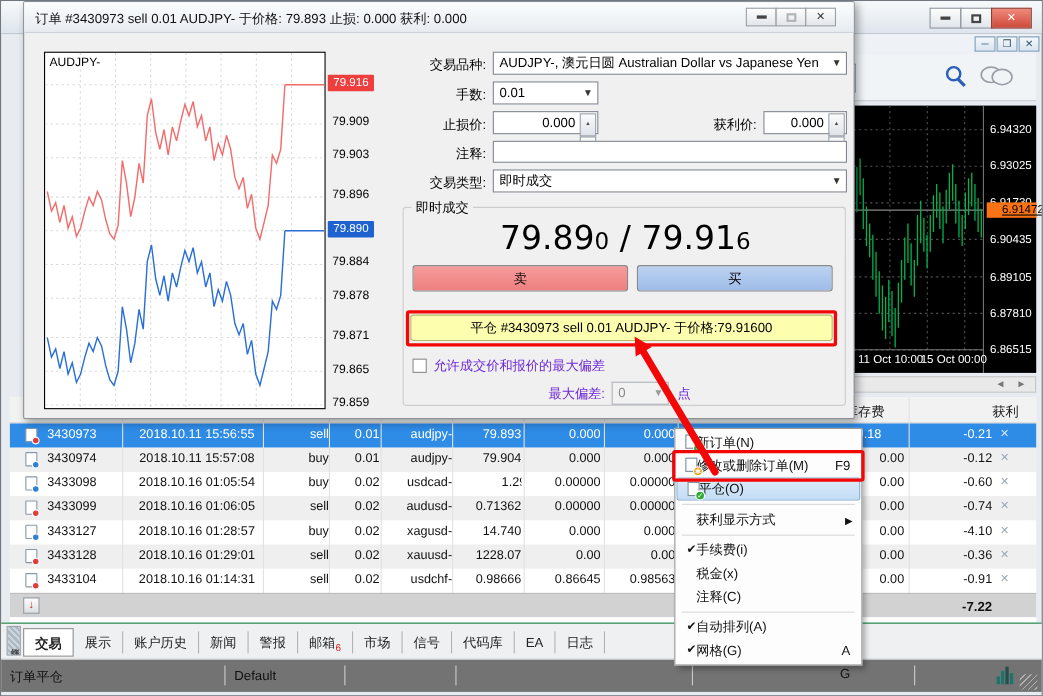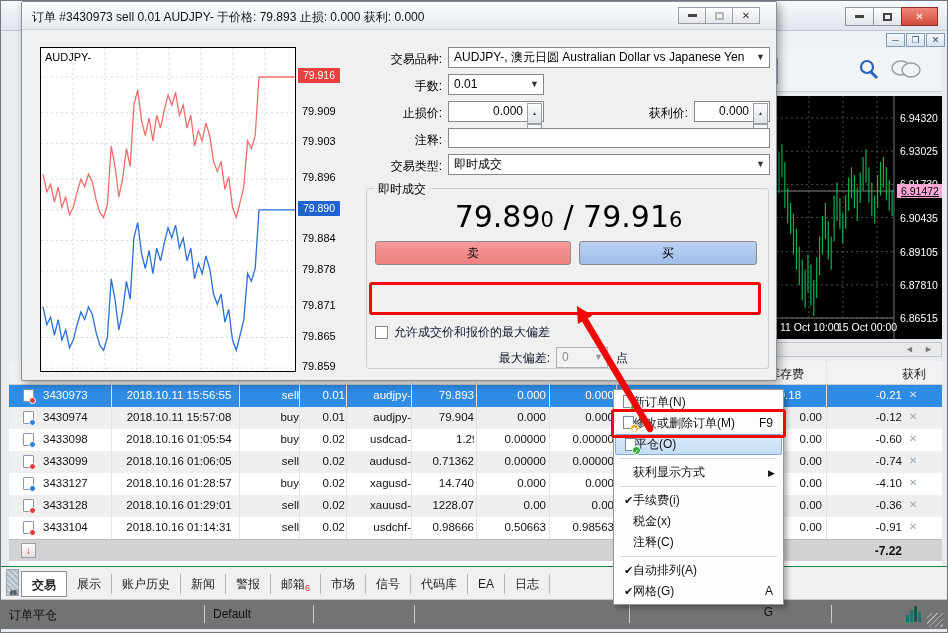--- a/index.html
+++ b/index.html
@@ -19,21 +19,21 @@
   .glyph-max.dim{border-color:#b5b5b5;}
   .mdi-strip{left:757px;top:30px;width:184px;height:18px;background:#eef1f5;}
   .mdibtn{width:19px;height:14px;border:1px solid #7f9db9;background:linear-gradient(#f4f8fc,#d9e4ef);
     font-size:9px;color:#2c4d6e;display:flex;align-items:center;justify-content:center;margin-left:1px;}
   .toolbar{left:757px;top:48px;width:184px;height:43px;background:#f1f4f7;border-bottom:1px solid #c9ced4;}
   .combo-frag{left:0px;top:9px;width:20px;height:26px;background:#fff;border:1px solid #7f9db9;border-left:none;
     display:flex;align-items:center;justify-content:center;color:#333;font-size:9px;}
   
   #dark-chart{left:775px;top:95px;width:166px;height:243px;background:#000;}
   .dk-label{position:absolute;left:124px;color:#fff;font-size:10.5px;white-space:nowrap;}
-  #dk-curbox{left:121px;width:45px;height:14px;background:#f9a8d4;color:#000;font-size:10.5px;line-height:14px;padding-left:4px;text-decoration:underline;}
+  #dk-curbox{left:121px;width:45px;height:14px;background:#f97316;color:#000;font-size:10.5px;line-height:14px;padding-left:14px;text-decoration:underline;}
   .dk-date{position:absolute;color:#fff;font-size:10.5px;top:225px;}
   #hscroll{left:775px;top:341px;width:166px;height:15px;background:#e9e9e9;border:1px solid #c6c6c6;color:#777;}
   .scr-arrow{font-size:9px;top:1px;}
   
   #terminal{left:8px;top:360px;width:933px;height:205px;background:#fff;}
   #t-header{left:0;top:0;width:933px;height:24px;background:#f2f2f2;border-bottom:1px solid #cfcfcf;color:#222;}
   .t-grid{position:absolute;top:0;width:1px;background:#e2e2e2;}
   .t-row{position:absolute;left:0;width:933px;height:22px;font-size:11.5px;}
   .t-row.odd{background:#efefef;}
   .t-row.sel{background:#2e8be6;color:#fff;}
@@ -91,21 +91,21 @@
   #bigprice{left:0px;top:10px;width:403px;text-align:center;font-size:30px;color:#000;font-family:"DejaVu Sans",sans-serif;}
   #bigprice .small{font-size:21px;}
   .trade-btn{position:absolute;height:24px;border:1px solid #8a8a8a;border-radius:3px;text-align:center;line-height:22px;color:#000;cursor:pointer;}
   #sell-btn{left:8px;top:52px;width:196px;background:linear-gradient(#f59b9b,#ee7f7f);}
   #buy-btn{left:212px;top:52px;width:178px;background:linear-gradient(#bcd2f2,#9fbde8);}
   #close-pos-btn{left:6px;top:97px;width:384px;height:24px;background:#feffae;border:1px solid #b8b86a;border-radius:3px;
     text-align:center;line-height:22px;color:#000;cursor:pointer;}
   .red-box{position:absolute;border:3px solid #f20606;border-radius:3px;pointer-events:none;}
   #checkbox-row{left:8px;top:135px;display:flex;align-items:center;}
   #dev-checkbox{width:13px;height:13px;background:#fff;border:1px solid #8a8a8a;margin-right:6px;}
-  .dim-label{color:#0f172a;}
+  .dim-label{color:#6d28d9;}
   
   #ctx-menu{left:612px;top:388px;width:171px;background:#fdfdfd;border:1px solid #979797;z-index:20;
     box-shadow:3px 3px 5px rgba(0,0,0,.3);padding:2px 0;}
   .mi{position:relative;height:21px;line-height:21px;padding-left:19px;color:#111;white-space:nowrap;cursor:pointer;}
   .mi .sc{position:absolute;right:10px;}
   .mi .chk{position:absolute;left:10px;font-size:11px;}
   .mi .sub{position:absolute;right:8px;font-size:9px;top:1px;}
   .mi.sel{background:linear-gradient(#dcebfa,#c3ddf5);border:1px solid #84add6;border-radius:2px;margin:0 1px;line-height:19px;}
   .mi-sep{height:1px;background:#d9d9d9;margin:3px 6px;}
   .mi .mdoc{position:absolute;left:9px;top:3px;width:11px;height:13px;background:#fff;border:1px solid #7a8aa0;}
@@ -290,21 +290,21 @@
         <div class="t-row" style="top: 156px;">
           <div class="doc" style="left: 14px;">
             <div class="dot sell"></div>
           </div>
           <div class="t-cell" style="left: 34px; width: 70px; text-align: left;">3433104</div>
           <div class="t-cell" style="left: 104px; width: 132px; text-align: center;">2018.10.16 01:14:31</div>
           <div class="t-cell" style="left: 234px; width: 56px; text-align: right;">sell</div>
           <div class="t-cell" style="left: 294px; width: 42px; text-align: right;">0.02</div>
           <div class="t-cell" style="left: 340px; width: 62px; text-align: right;">usdchf-</div>
           <div class="t-cell" style="left: 399px; width: 66px; text-align: right;">0.98666</div>
-          <div class="t-cell" style="left: 471px; width: 66px; text-align: right;">0.50663</div>
+          <div class="t-cell" style="left: 471px; width: 66px; text-align: right;">0.86645</div>
           <div class="t-cell" style="left: 539px; width: 66px; text-align: right;">0.98563</div>
           <div class="t-cell" style="left: 745px; width: 68px; text-align: right;">0.00</div>
           <div class="t-cell" style="left: 825px; width: 68px; text-align: right;">-0.91</div>
           <div class="row-x" style="left: 900px;">✕</div>
         </div>
         <div class="t-grid" style="left: 102px; height: 178px;"></div>
         <div class="t-grid" style="left: 230px; height: 178px;"></div>
         <div class="t-grid" style="left: 290px; height: 178px;"></div>
         <div class="t-grid" style="left: 337px; height: 178px;"></div>
         <div class="t-grid" style="left: 402px; height: 178px;"></div>
@@ -421,20 +421,21 @@
         </div></div>
     <div class="f-label" style="left:300px;top:130px;">注释:</div>
     <input class="textinput" style="left: 426px; top: 126px; width: 322px;" value="">
     <div class="f-label" style="left:300px;top:156px;">交易类型:</div>
     <div class="combo" style="left:426px;top:152px;width:322px;"><span>即时成交</span><span class="arr">▼</span></div>
 
     <div class="abs" id="groupbox">
       <div class="abs" id="bigprice"><span>79.89</span><span class="small">0</span><span> / </span><span>79.91</span><span class="small">6</span></div>
       <div class="trade-btn" id="sell-btn">卖</div>
       <div class="trade-btn" id="buy-btn">买</div>
+      <div class="abs" id="close-pos-btn">平仓 #3430973 sell 0.01 AUDJPY- 于价格:79.91600</div>
       <div class="red-box" style="left:2px;top:93px;width:392px;height:33px;"></div>
       <div class="abs" id="checkbox-row">
         <div id="dev-checkbox"></div>
         <div class="dim-label">允许成交价和报价的最大偏差</div>
       </div>
       <div class="abs dim-label" style="left:107px;top:161px;width:76px;text-align:right;">最大偏差:</div>
       <div class="combo disabled" style="left:189px;top:158px;width:52px;"><span>0</span><span class="arr" style="color:#999;">▼</span></div>
       <div class="abs dim-label" style="left:249px;top:161px;">点</div>
     </div>
     <div class="abs" id="group-title">即时成交</div>

